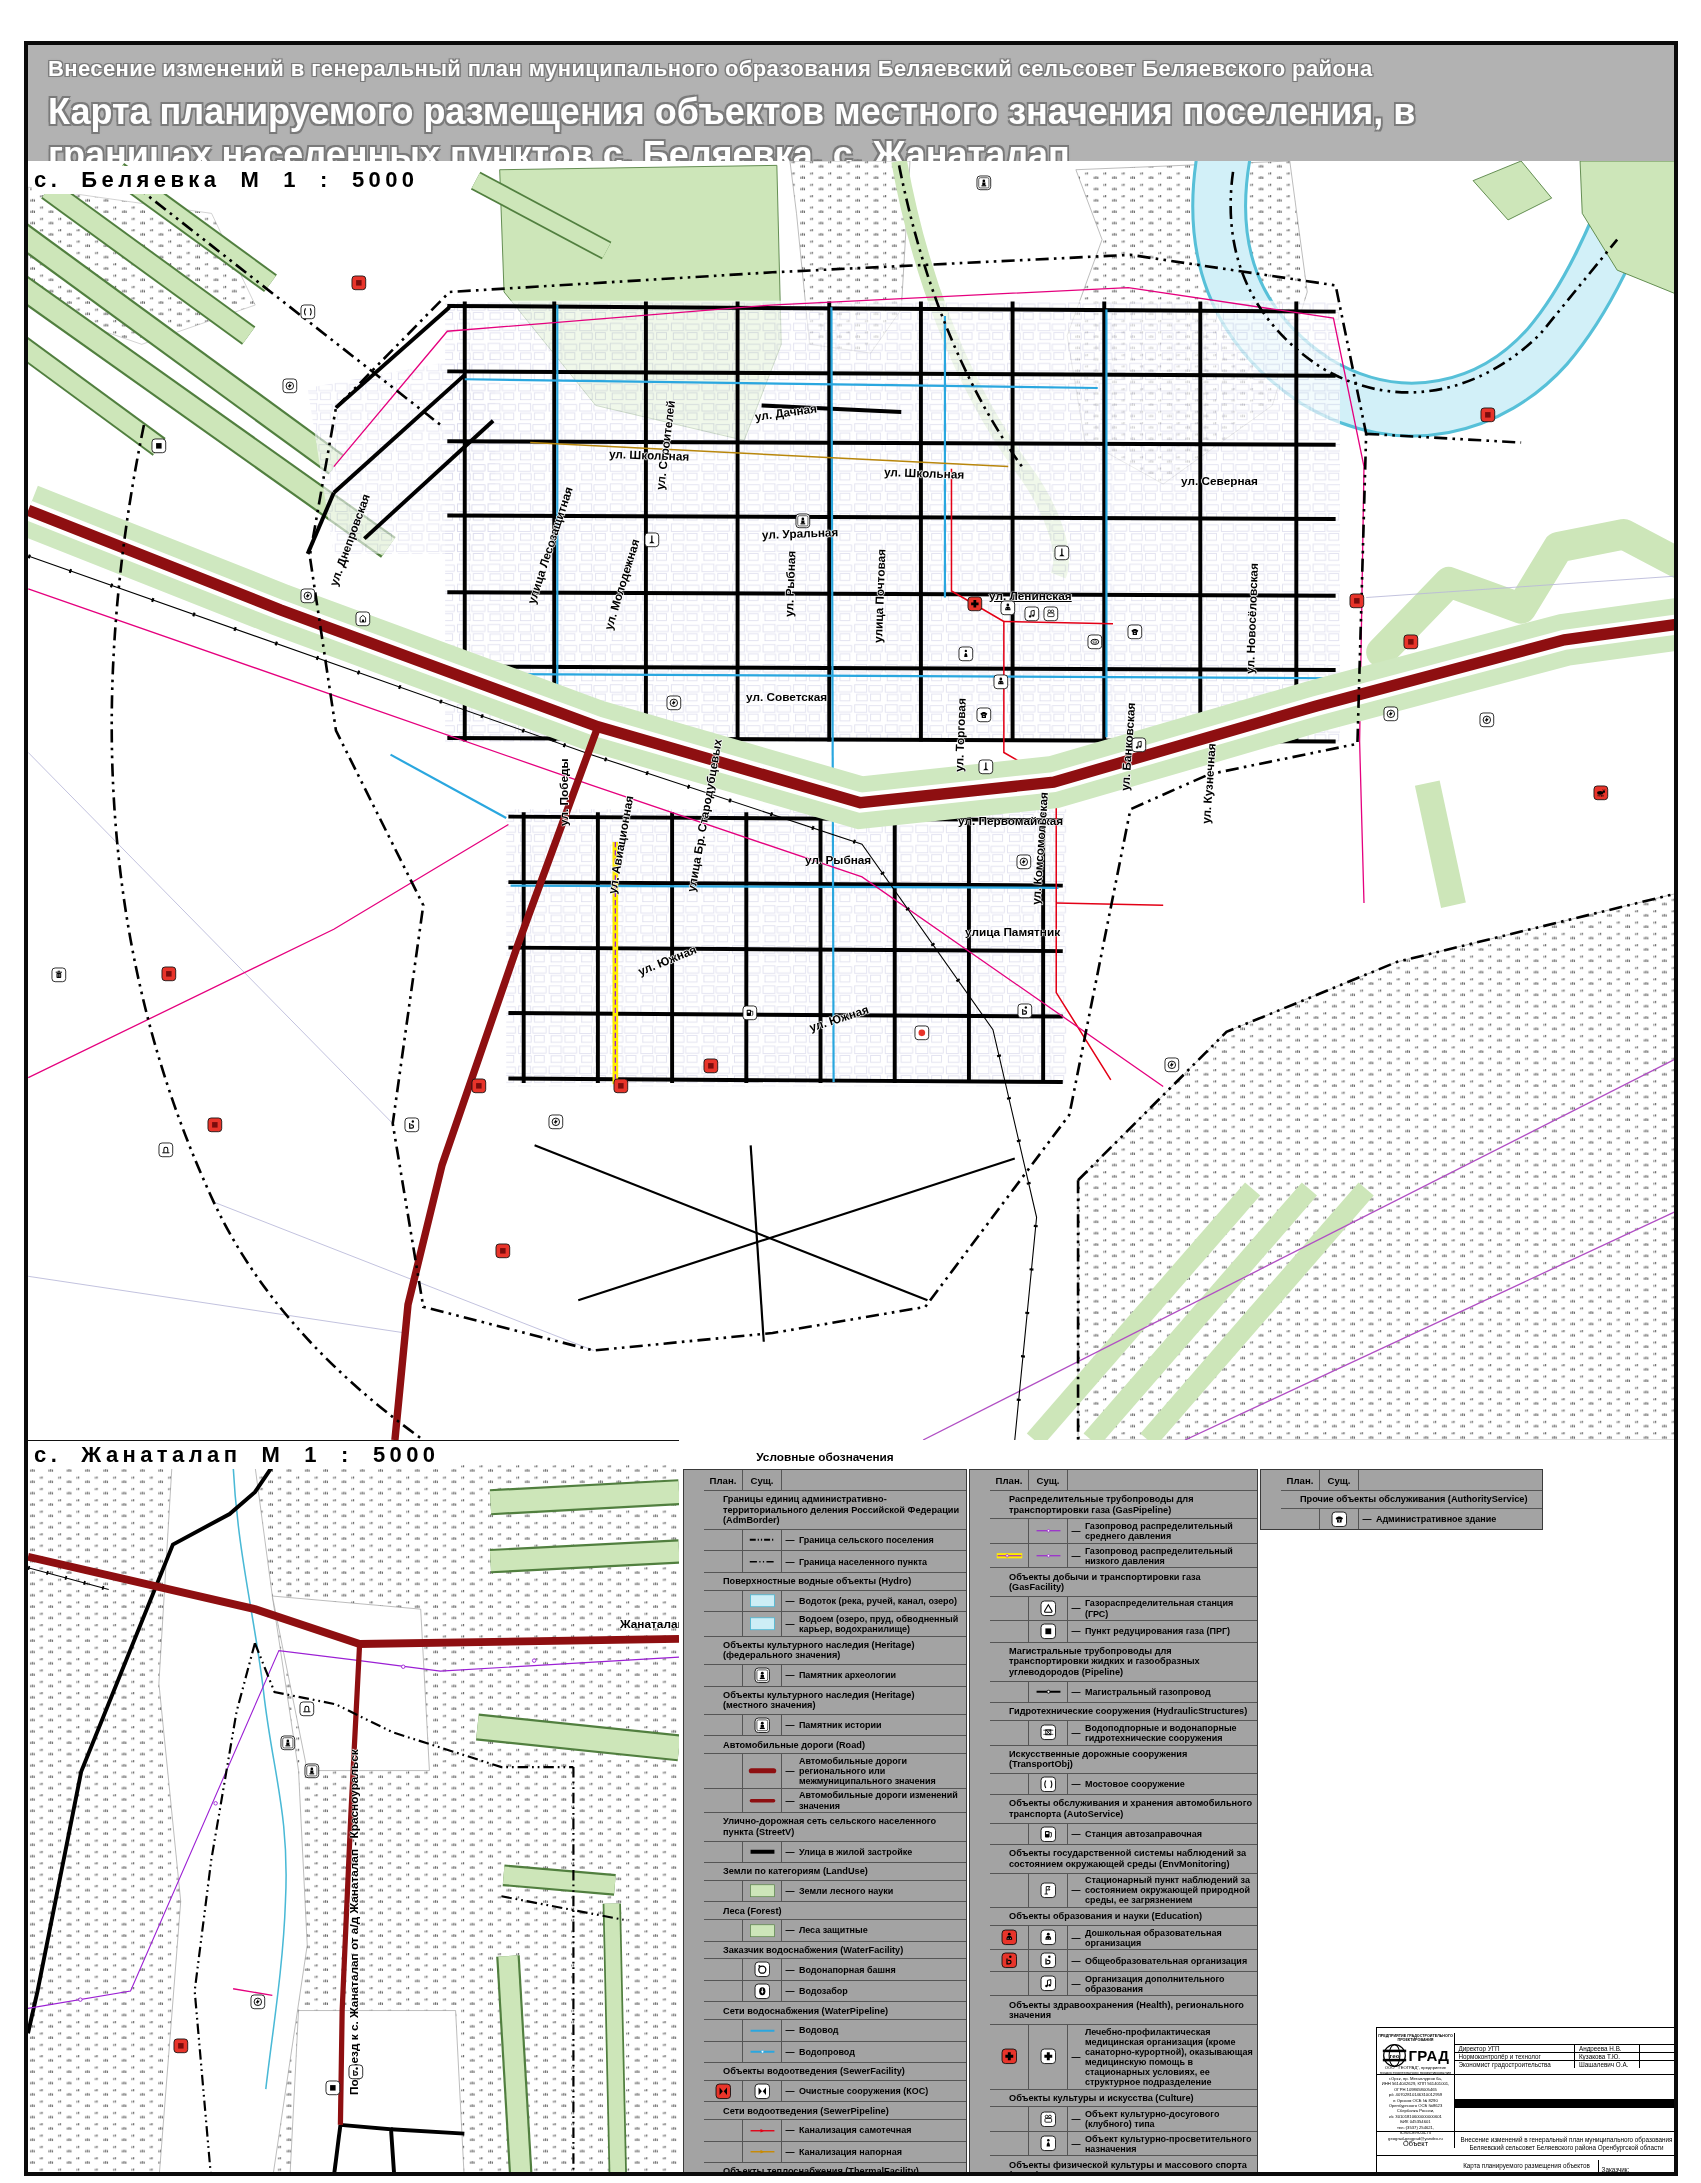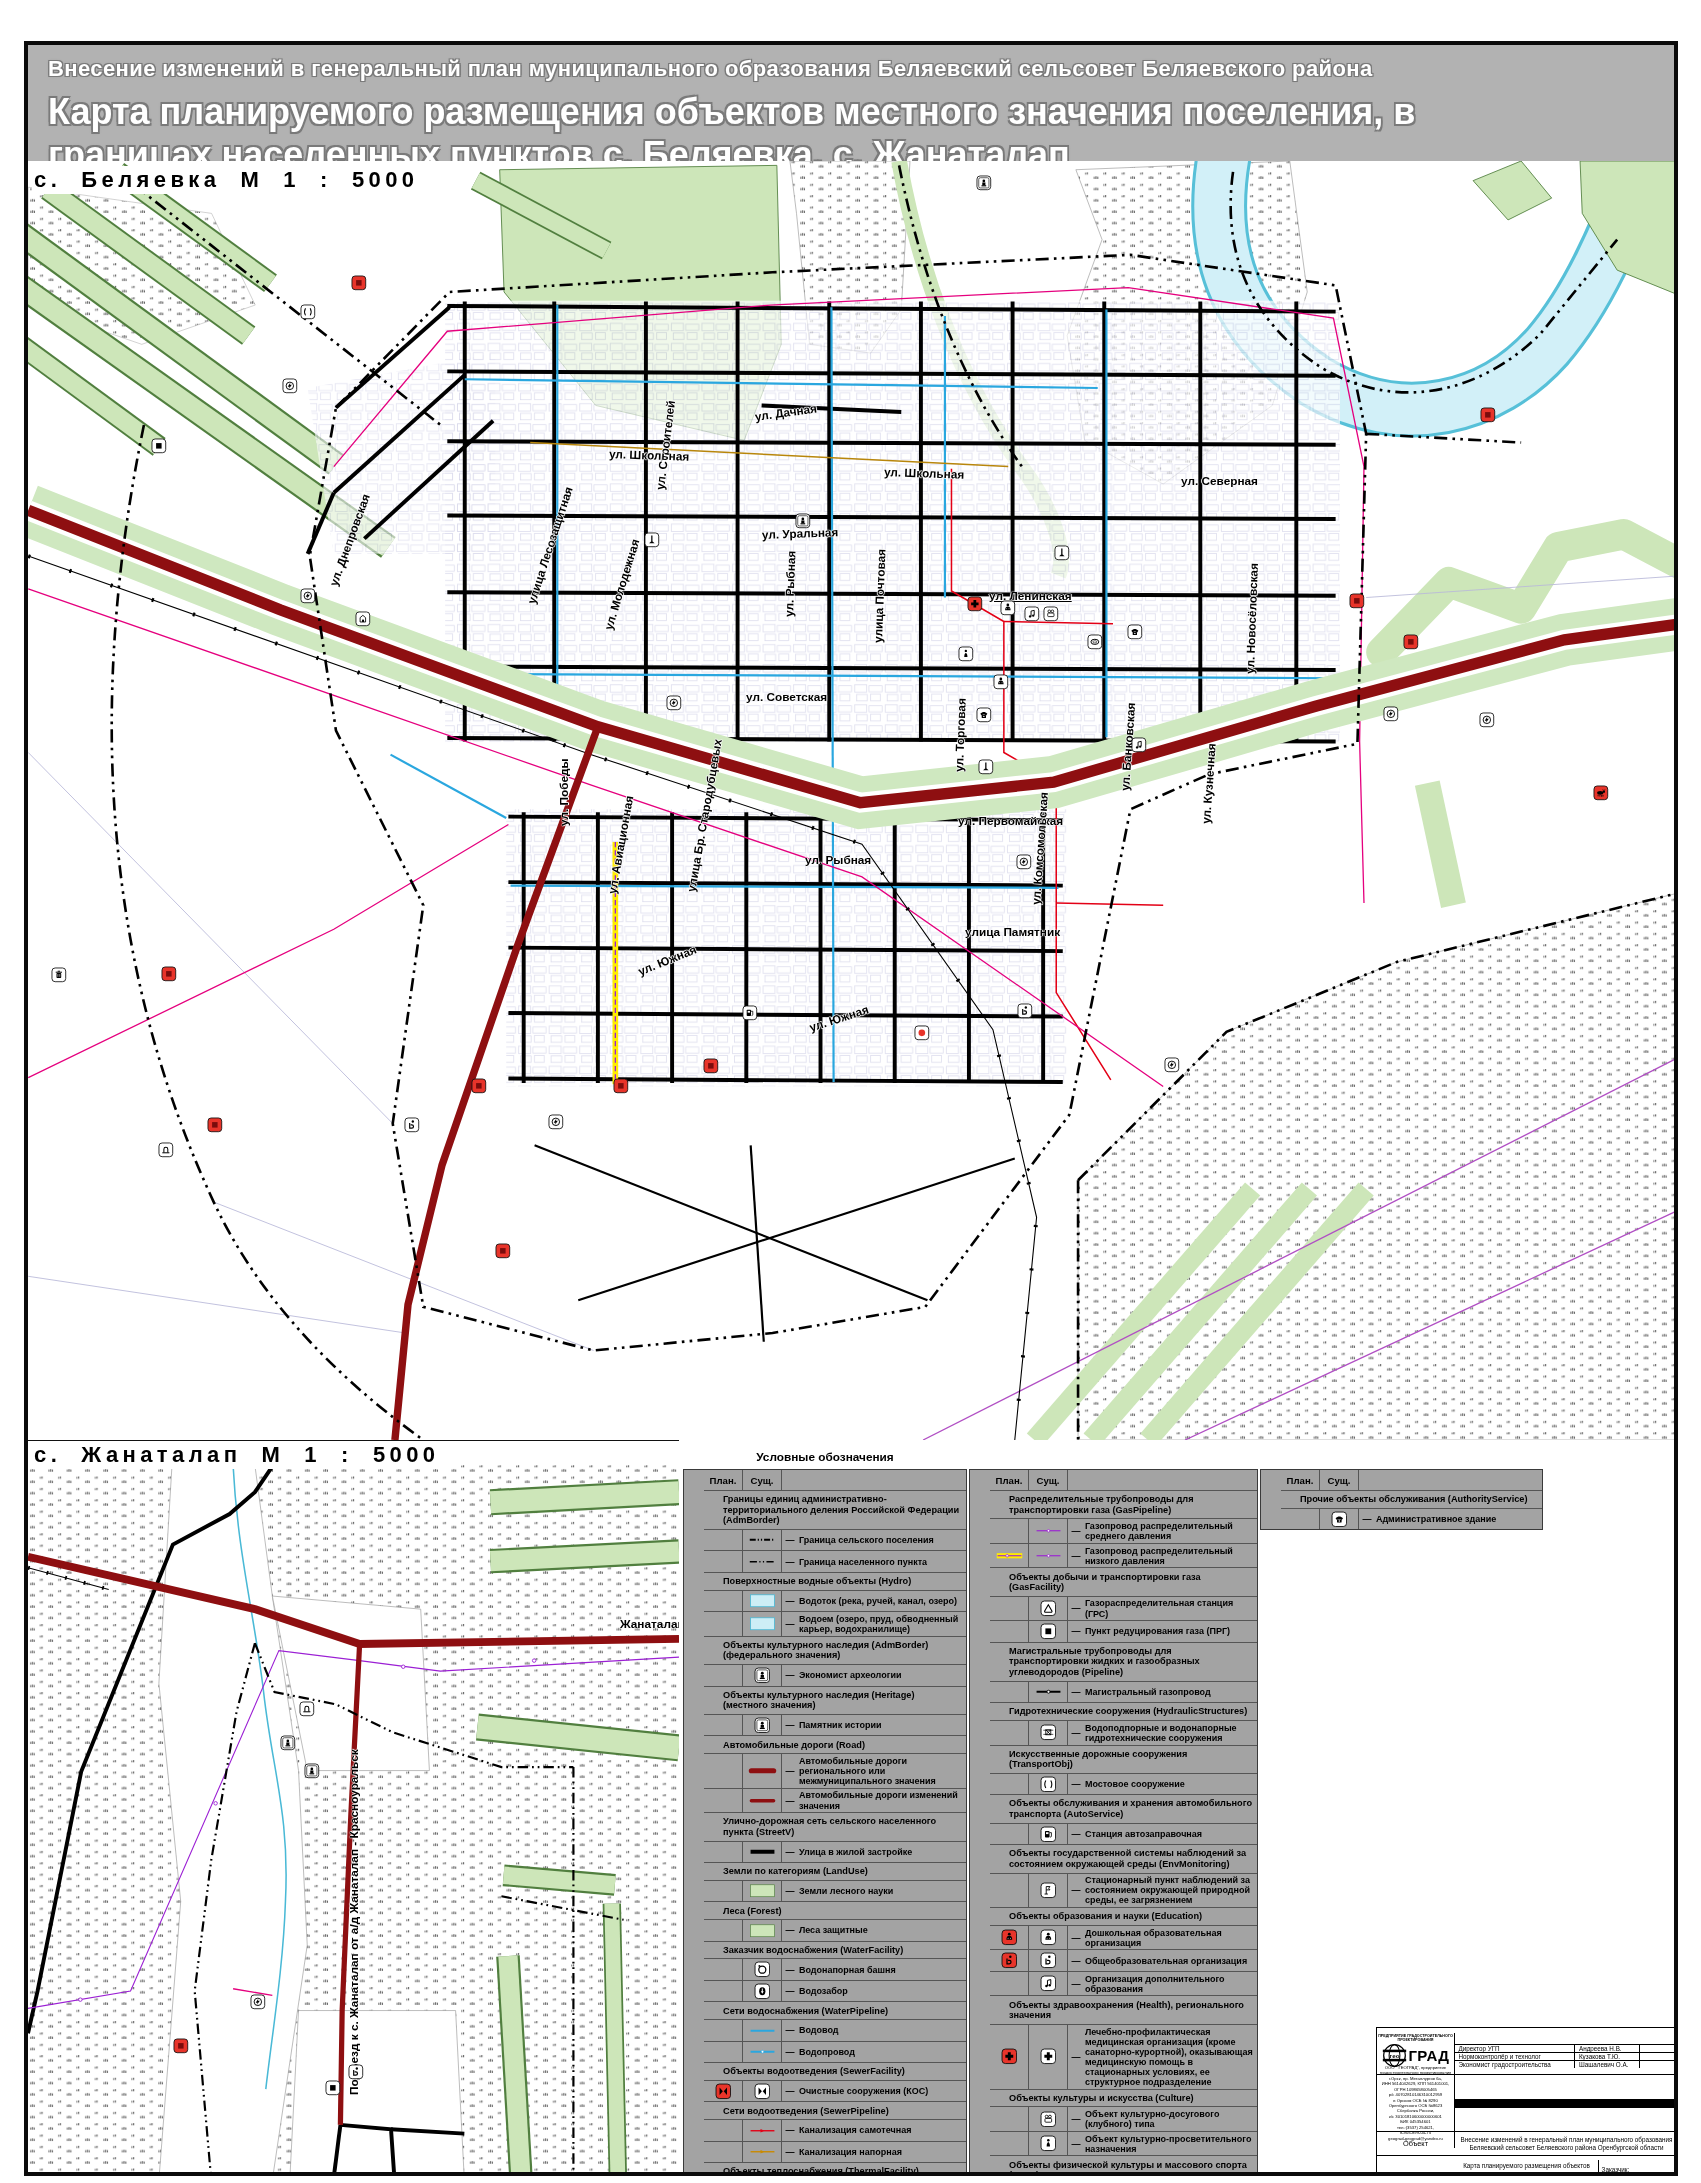--- a/index.html
+++ b/index.html
@@ -652,35 +652,35 @@
                      <div class="cs">
           <svg class="lb" viewBox="0 0 76 44">
             <rect x="8" y="7" width="60" height="30" fill="#cdeef6" stroke="#49b9d6" stroke-width="2"></rect>
           </svg>
         </div>
                      <div class="cl">
           <span class="dash">—</span>
           <span class="lt">Водоем (озеро, пруд, обводненный карьер, водохранилище)</span>
         </div>
       </div>
-      <div class="lsec">Объекты культурного наследия (AdmBorder) (федерального значения)</div>
+      <div class="lsec">Объекты культурного наследия (Heritage) (федерального значения)</div>
       <div class="lrow">
         <div class="cp"></div>
                      <div class="cs">
           <svg class="ib" viewBox="0 0 40 40">
             <rect x="2.5" y="2.5" width="35" height="35" rx="8" fill="#fff" stroke="#111" stroke-width="2.2"></rect>
             <rect x="7" y="7" width="26" height="26" rx="4" fill="none" stroke="#000" stroke-width="1.6"></rect>
             <rect x="14" y="26" width="12" height="3" fill="#000"></rect>
             <path d="M16,26 v-7 h8 v7" fill="#000"></path>
             <circle cx="20" cy="15" r="3.4" fill="#000"></circle>
           </svg>
         </div>
                      <div class="cl">
           <span class="dash">—</span>
-          <span class="lt">Экономист археологии</span>
+          <span class="lt">Памятник археологии</span>
         </div>
       </div>
       <div class="lsec">Объекты культурного наследия (Heritage) (местного значения)</div>
       <div class="lrow">
         <div class="cp"></div>
                      <div class="cs">
           <svg class="ib" viewBox="0 0 40 40">
             <rect x="2.5" y="2.5" width="35" height="35" rx="8" fill="#fff" stroke="#111" stroke-width="2.2"></rect>
             <rect x="7" y="7" width="26" height="26" rx="4" fill="none" stroke="#000" stroke-width="1.6"></rect>
             <rect x="14" y="26" width="12" height="3" fill="#000"></rect>

